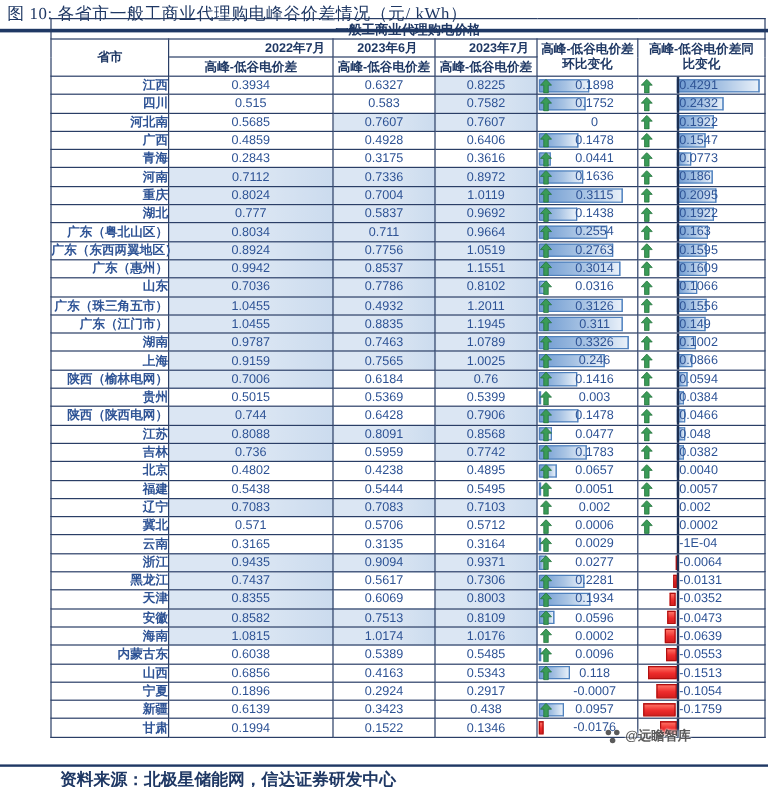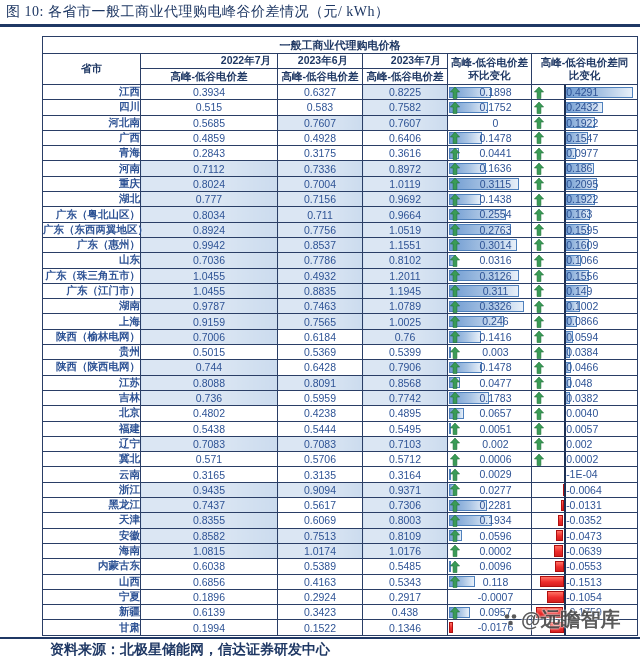--- a/index.html
+++ b/index.html
@@ -25,21 +25,21 @@
     font-weight:normal;font-size:14px;color:var(--header-navy);letter-spacing:.5px;
     white-space:nowrap;
   }
   .rule-top{position:absolute;left:0;top:24px;width:640px;height:2.5px;background:var(--header-navy);}
   .rule-bottom{position:absolute;left:0;top:637px;width:640px;height:1.5px;background:var(--header-navy);}
   .source{
     position:absolute;left:5px;top:641px;width:630px;
     font-family:"Liberation Serif","DejaVu Serif",serif;
     font-weight:bold;font-size:14px;color:var(--header-navy);white-space:nowrap;margin-left:45px;
   }
-  .table-wrap{position:absolute;left:42px;top:36px;width:595px;}
+  .table-wrap{position:absolute;left:42px;top:15px;width:595px;}
   table{border-collapse:collapse;table-layout:fixed;width:595px;}
   th,td{
     border:1px solid var(--border);
     padding:0;margin:0;
     font-size:10.5px;color:var(--navy);
     overflow:visible;white-space:nowrap;
   }
   table{border:1.5px solid var(--border);}
   thead th{font-weight:bold;color:var(--header-navy);}
   .th-group{height:16px;font-size:11px;text-align:center;}
@@ -65,21 +65,21 @@
   .axis{position:absolute;top:0;bottom:0;left:30%;width:2px;background:#1c2f52;z-index:2;}
   .arrow{position:absolute;left:2px;top:1.5px;width:11px;height:12px;z-index:3;}
   .arrow svg{display:block;}
   .chg .val-text{
     position:absolute;z-index:4;top:0;line-height:14.3px;font-size:10.5px;color:var(--navy);
   }
   .mom .val-text{left:0;right:0;text-align:center;padding-left:12px;}
   .yoy .val-text{left:32.5%;}
   .watermark{
     position:absolute;left:503px;top:606px;z-index:9;display:flex;align-items:center;gap:3px;
-    color:var(--wm);font-weight:bold;font-size:20px;opacity:.92;
+    color:var(--wm);font-weight:bold;font-size:11px;opacity:.92;
     text-shadow:0 0 2px #ffffff,0 0 2px #ffffff;white-space:nowrap;
   }
   .wm-icon{display:inline-block;line-height:0;}
 </style>
 </head>
 <body>
 
 <div class="fig-title">图 10:  各省市一般工商业代理购电峰谷价差情况（元/ kWh）</div>
 <div class="rule-top"></div>
 
@@ -247,21 +247,21 @@
     </td>
     <td class="chg yoy">
       <div class="cellbox">
         <div class="axis"></div>
         <span class="arrow">
                 <svg width="10" height="12" viewBox="0 0 10 12">
                   <path d="M5 0 L9.6 5 H6.9 V11.5 H3.1 V5 H0.4 Z" fill="#3a9b57" stroke="#1e6e38" stroke-width="0.6"></path>
                 </svg>
               </span>
         <div class="bar" style="left: 30%; width: 11.8895%;"></div>
-        <span class="val-text">0.0977</span>
+        <span class="val-text">0.0773</span>
       </div>
     </td>
   </tr>
         <tr>
     <td class="name">河南</td>
     <td class="val v1 hl">0.7112</td>
     <td class="val v2 hl">0.7336</td>
     <td class="val v3 hl">0.8972</td>
     <td class="chg mom">
       <div class="cellbox">
@@ -312,21 +312,21 @@
                 </svg>
               </span>
         <div class="bar" style="left: 30%; width: 32.2233%;"></div>
         <span class="val-text">0.2095</span>
       </div>
     </td>
   </tr>
         <tr>
     <td class="name">湖北</td>
     <td class="val v1 hl">0.777</td>
-    <td class="val v2 hl">0.7156</td>
+    <td class="val v2 hl">0.5837</td>
     <td class="val v3 hl">0.9692</td>
     <td class="chg mom">
       <div class="cellbox">
         <span class="arrow">
                 <svg width="10" height="12" viewBox="0 0 10 12">
                   <path d="M5 0 L9.6 5 H6.9 V11.5 H3.1 V5 H0.4 Z" fill="#3a9b57" stroke="#1e6e38" stroke-width="0.6"></path>
                 </svg>
               </span>
         <div class="bar" style="left: 1%; width: 38.9116%;"></div>
         <span class="val-text">0.1438</span>

